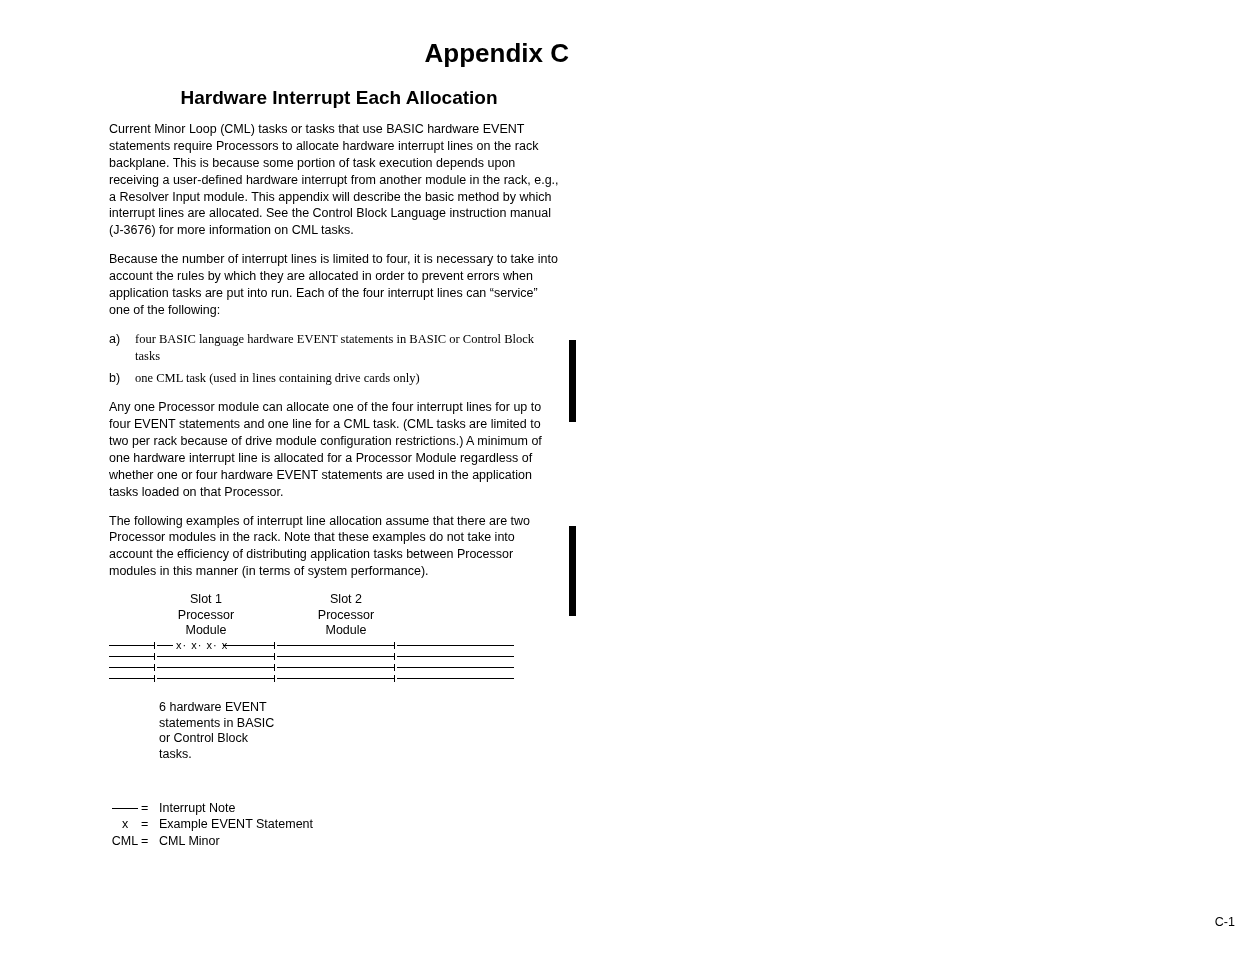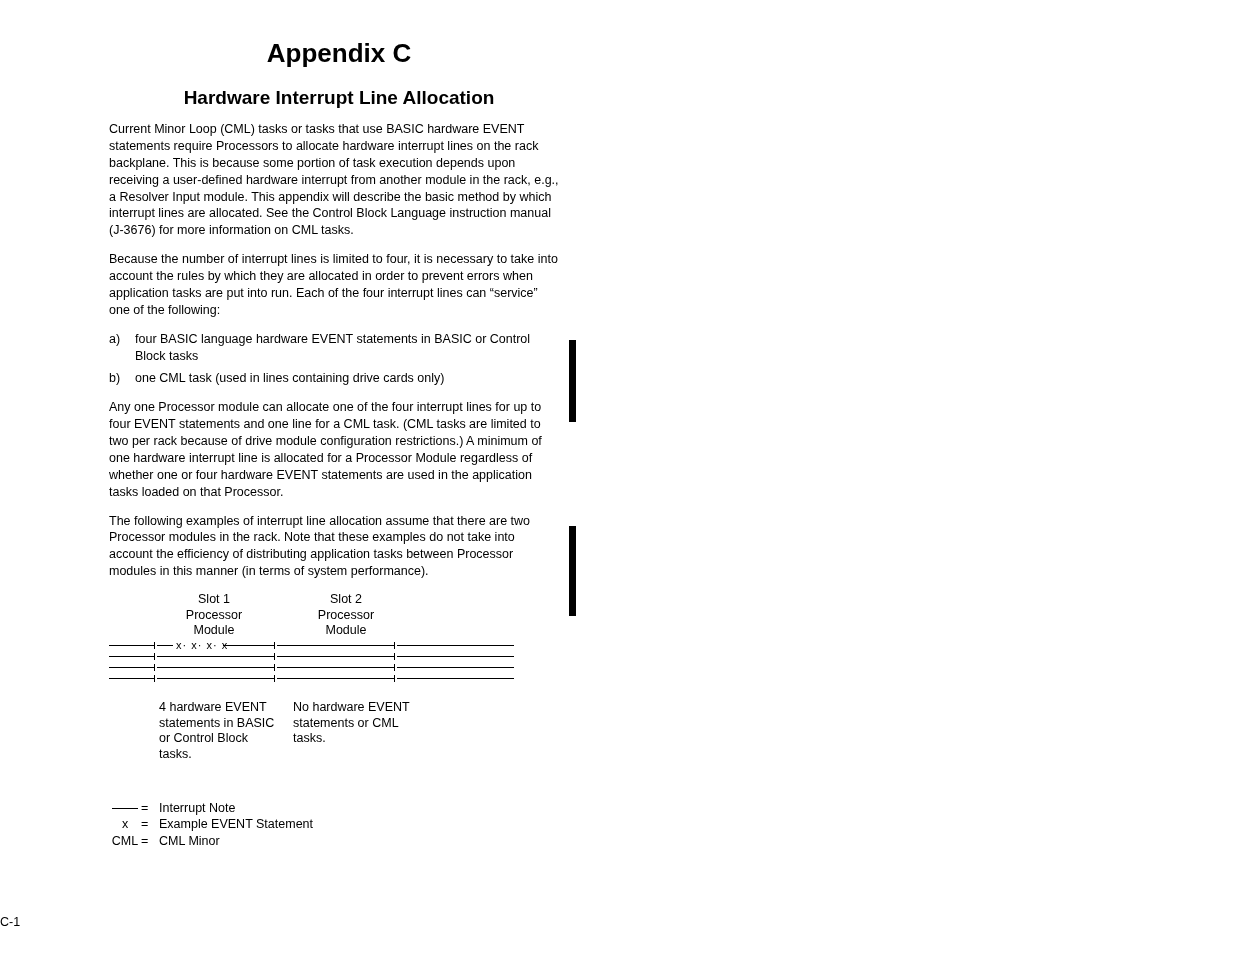--- a/index.html
+++ b/index.html
@@ -13,21 +13,21 @@
     }
     .content {
       position: absolute;
       left: 109px;
       top: 38px;
       width: 470px;
     }
     .appendix-title {
       font-size: 26px;
       font-weight: bold;
-      text-align: center;
+      text-align: right;
       margin-bottom: 18px;
       width: 460px;
     }
     .section-title {
       font-size: 19px;
       font-weight: bold;
       text-align: center;
       margin-bottom: 12px;
       width: 460px;
     }
@@ -46,38 +46,39 @@
     .list-row {
       display: flex;
       margin-bottom: 6px;
     }
     .list-label {
       width: 26px;
       flex-shrink: 0;
     }
     .list-text {
       flex: 1;
+      font-family: Liberation Serif, serif;
     }
     .example-label {
       font-size: 12.5px;
       margin-top: 20px;
       margin-bottom: 16px;
     }
     .diagram {
       position: relative;
       height: 180px;
     }
     .slot-header {
       position: absolute;
       font-size: 12.5px;
       text-align: center;
       line-height: 1.25;
       width: 110px;
     }
-    .slot1-header { left: 50px; top: 0; }
+    .slot1-header { left: 42px; top: 0; }
     .slot2-header { left: 182px; top: 0; }
     .lines-area {
       position: absolute;
       top: 49px;
       left: 0;
     }
     .irq-line {
       position: absolute;
       height: 1.2px;
       background: #000;
@@ -130,36 +131,36 @@
     .tick {
       width: 7px;
       background: #000;
       position: absolute;
     }
     .page-num {
       position: absolute;
       left: 0;
       right: 0;
       bottom: 25px;
-      text-align: left;
+      text-align: right;
       font-size: 12.5px;
     }
     .vsep {
       position: absolute;
       width: 1.2px;
       height: 7px;
       background: #000;
     }
   </style>
 </head>
 <body>
 
 <div class="content">
   <h1 class="appendix-title">Appendix C</h1>
-  <h2 class="section-title">Hardware Interrupt Line Allocation</h2>
+  <h2 class="section-title">Hardware Interrupt Each Allocation</h2>
 
   <p class="para">Current Minor Loop (CML) tasks or tasks that use BASIC hardware EVENT statements require Processors to allocate hardware interrupt lines on the rack backplane. This is because some portion of task execution depends upon receiving a user-defined hardware interrupt from another module in the rack, e.g., a Resolver Input module. This appendix will describe the basic method by which interrupt lines are allocated. See the Control Block Language instruction manual (J-3676) for more information on CML tasks.</p>
   <p class="para">Because the number of interrupt lines is limited to four, it is necessary to take into account the rules by which they are allocated in order to prevent errors when application tasks are put into run. Each of the four interrupt lines can “service” one of the following:</p>
 
   <div class="list">
     <div class="list-row">
       <div class="list-label">a)</div>
       <div class="list-text">four BASIC language hardware EVENT statements in BASIC or Control Block tasks</div>
     </div>
     <div class="list-row">
@@ -214,22 +215,21 @@
 
       <div class="irq-line" style="top:37px; left:0; width:45px;"></div>
       <div class="vsep" style="top:34px; left:45px;"></div>
       <div class="irq-line" style="top:37px; left:48px; width:117px;"></div>
       <div class="vsep" style="top:34px; left:165px;"></div>
       <div class="irq-line" style="top:37px; left:168px; width:117px;"></div>
       <div class="vsep" style="top:34px; left:285px;"></div>
       <div class="irq-line" style="top:37px; left:288px; width:117px;"></div>
     </div>
 
-    <div class="slot-desc slot1-desc">4 hardware EVENT statements in BASIC or Control Block tasks.</div>
-    <div class="slot-desc slot2-desc">No hardware EVENT statements or CML tasks.</div>
+    <div class="slot-desc slot1-desc">6 hardware EVENT statements in BASIC or Control Block tasks.</div>
   </div>
 
   <div class="legend">
     <div class="legend-row">
       <div class="legend-sym"><span class="legend-line-sym"></span></div>
       <div class="legend-eq">=</div>
       <div>Interrupt Note</div>
     </div>
     <div class="legend-row">
       <div class="legend-sym">x</div>

